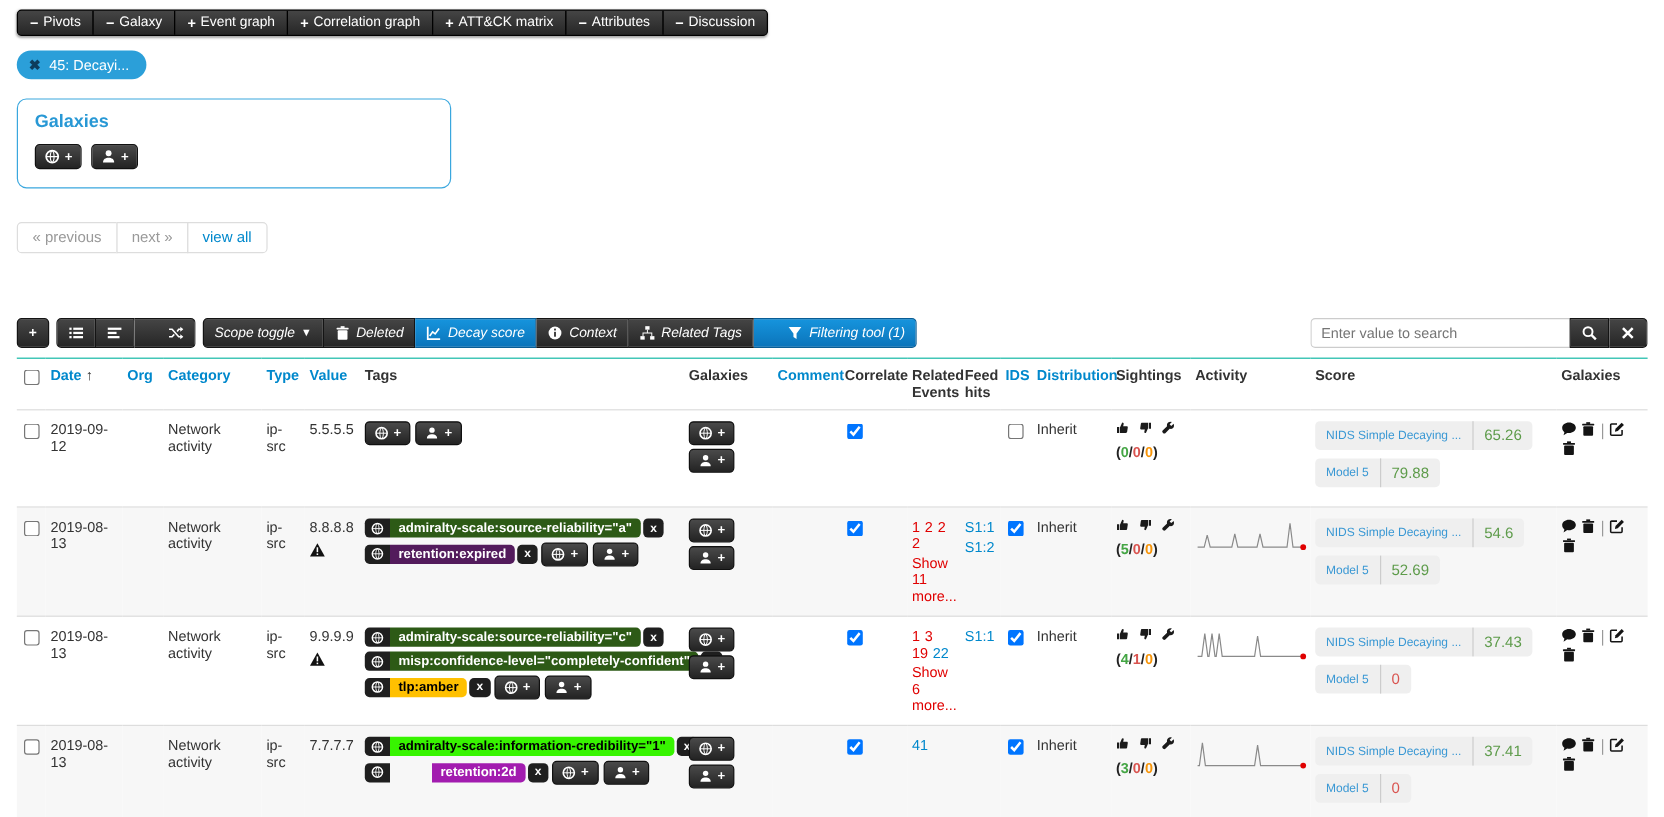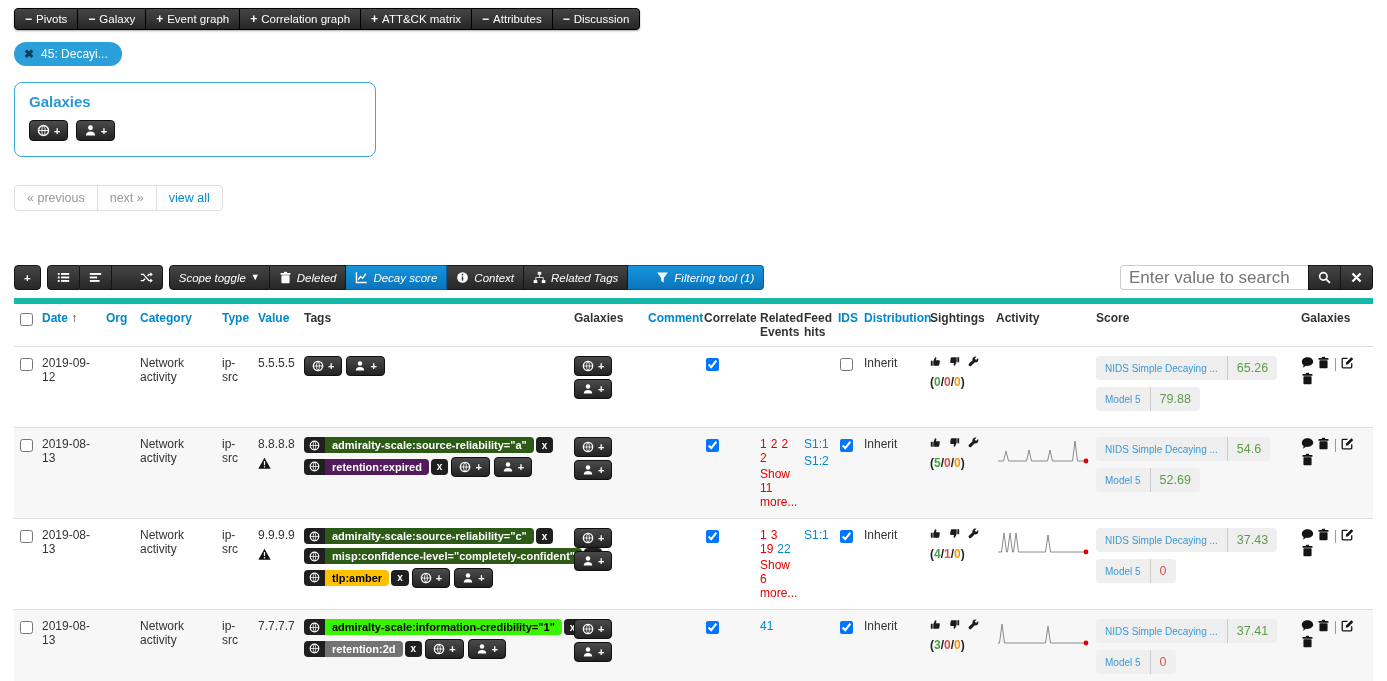--- a/index.html
+++ b/index.html
@@ -33,26 +33,26 @@
   .toolbar { margin-top:54px; display:flex; align-items:center; }
   .btn { display:inline-flex; align-items:center; gap:5px; background:linear-gradient(#454545,#262626); border:1px solid #141414; color:#fff; font-size:11.5px; padding:4px 9px; height:25px; cursor:pointer; white-space:nowrap; }
   .btn.single { border-radius:4px; margin-right:6px; }
   .grp { display:inline-flex; margin-right:6px;font-style:italic; }
   .grp .btn { border-left-width:0; }
   .grp .btn:first-child { border-left-width:1px; border-radius:4px 0 0 4px; }
   .grp .btn:last-child { border-radius:0 4px 4px 0;padding-left:28px; }
   .btn.active { background:linear-gradient(#1694dd,#0b74ba); border-color:#095d95; }
   .caret { font-size:9px; line-height:1; }
   .search { margin-left:auto; display:inline-flex; }
-  .search input { width:188px; height:25px; border:1px solid #ccc; border-right:none; border-radius:4px 0 0 4px; padding:4px 8px; font-size:17px; color:#a21caf; font-family:inherit; outline:none; }
+  .search input { width:216px; height:25px; border:1px solid #ccc; border-right:none; border-radius:4px 0 0 4px; padding:4px 8px; font-size:12px; color:#a21caf; font-family:inherit; outline:none; }
   .search .btn:first-of-type { border-radius:0; }
   .search .btn:last-of-type { border-radius:0 4px 4px 0; border-left-width:0; }
   
   table.attr-table { table-layout:fixed; width:1359px; border-collapse:collapse; margin-top:8px; }
-  .attr-table thead th { padding:7px 4px; vertical-align:top; text-align:left; font-size:12px; font-weight:bold; color:#333; border-top:6px solid #14b8a6; border-bottom:1px solid #ddd; }
+  .attr-table thead th { padding:7px 4px; vertical-align:top; text-align:left; font-size:12px; font-weight:bold; color:#333; border-top:1px solid #14b8a6; border-bottom:1px solid #ddd; }
   .attr-table thead th.sortable { color:#0088cc; cursor:pointer; }
   .attr-table tbody td { padding:9px 4px; vertical-align:top; border-top:1px solid #ddd; }
   .attr-table tbody tr:nth-child(even) { background:#f7f7f7; }
   .sort-arrow { color:#333; }
   
   .warn { display:block; margin-top:6px; color:#111; }
   .tag-group { display:inline-flex; align-items:stretch; margin:0 3px 4px 0; vertical-align:middle; }
   .tag-globe { background:#1f1f1f; color:#fff; display:flex; align-items:center; padding:2px 5px; border-radius:4px 0 0 4px; }
   .tag-label { padding:2px 7px; font-weight:bold; font-size:11px; display:flex; align-items:center; border-radius:0 4px 4px 0; white-space:nowrap; cursor:pointer; }
   .tag-x { background:#1f1f1f; color:#fff; font-weight:bold; font-size:10px; padding:2px 6px; margin-left:2px; border-radius:4px; display:flex; align-items:center; cursor:pointer; }
@@ -715,21 +715,21 @@
             <span class="tag-x">x</span>
           </span><span class="tag-group">
             <span class="tag-globe">
               <span class="ic">
                 <svg width="11" height="11" viewBox="0 0 16 16">
                   <circle cx="8" cy="8" r="6.2" fill="none" stroke="currentColor" stroke-width="1.8"></circle>
                   <path d="M1.8 8h12.4 M8 1.8c-2.6 2-2.6 10.4 0 12.4 M8 1.8c2.6 2 2.6 10.4 0 12.4" fill="none" stroke="currentColor" stroke-width="1.1"></path>
                 </svg>
               </span>
             </span>
-            <span class="tag-label" style="background: #737373; color: rgb(255, 255, 255);">retention:2d</span>
+            <span class="tag-label" style="background: #a21caf; color: rgb(255, 255, 255); margin-left: 35px;">retention:2d</span>
             <span class="tag-x">x</span>
           </span><span class="btn-add">
             <span class="ic">
               <svg width="12" height="12" viewBox="0 0 16 16">
                 <circle cx="8" cy="8" r="6.2" fill="none" stroke="currentColor" stroke-width="1.8"></circle>
                 <path d="M1.8 8h12.4 M8 1.8c-2.6 2-2.6 10.4 0 12.4 M8 1.8c2.6 2 2.6 10.4 0 12.4" fill="none" stroke="currentColor" stroke-width="1.1"></path>
               </svg>
             </span>
             <span>+</span>
           </span><span class="btn-add">

